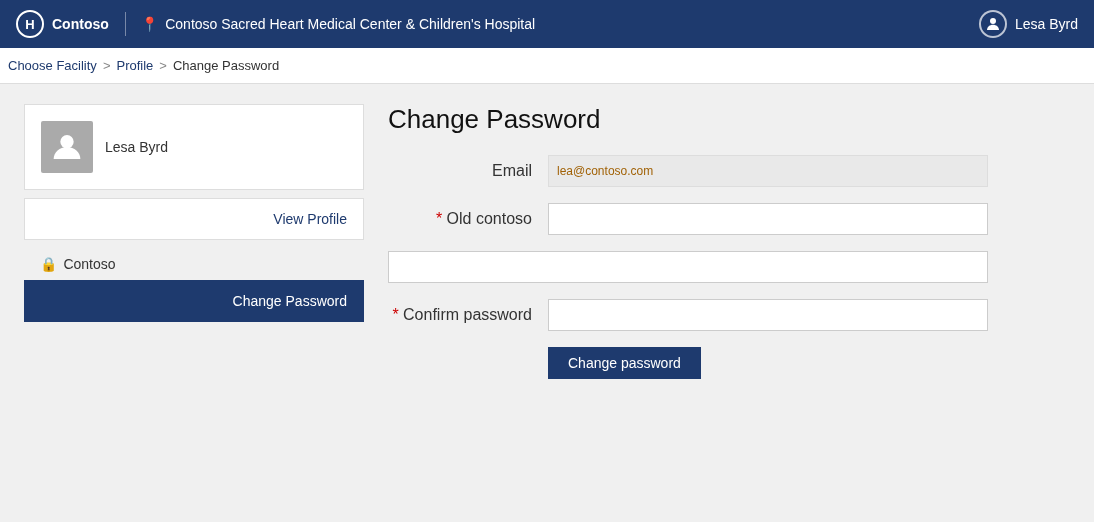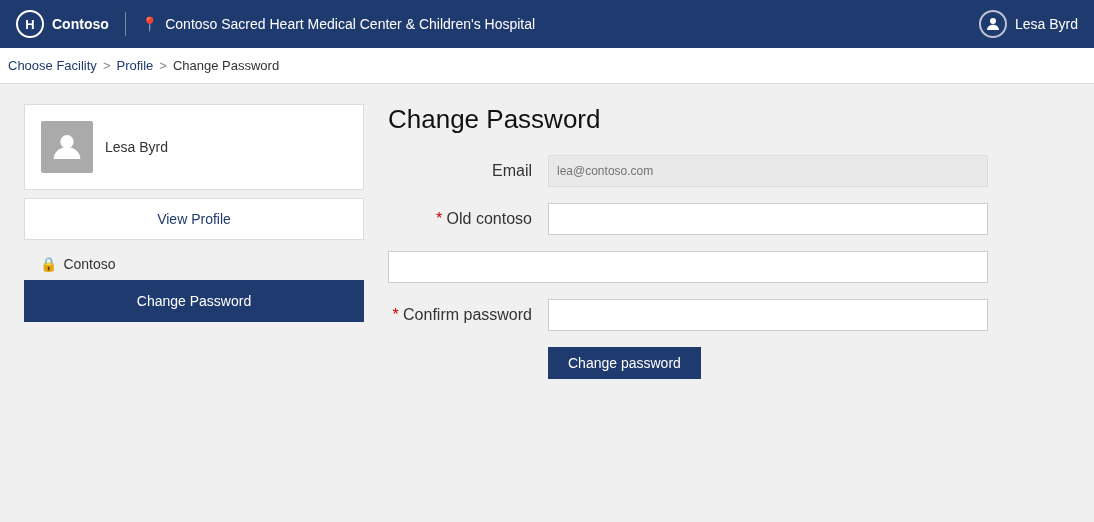--- a/index.html
+++ b/index.html
@@ -96,21 +96,21 @@
     .avatar-placeholder svg { width: 32px; height: 32px; }
 
     .sidebar-menu-item {
       background: white;
       border: 1px solid #ddd;
       padding: 12px 16px;
       margin-bottom: 4px;
       cursor: pointer;
       font-size: 14px;
       color: #1e3a6e;
-      display: flex; align-items: center; justify-content: center;
+      display: flex; align-items: center; justify-content: flex-end;
     }
     .sidebar-section-header {
       padding: 12px 16px 8px 16px;
       display: flex; align-items: center; gap: 6px;
       font-size: 14px; color: #333;
     }
     .sidebar-menu-item.active {
       background: #1e3a6e;
       color: white;
       border-color: #1e3a6e;
@@ -237,21 +237,21 @@
 
   </aside>
 
   <div class="content">
     <h1 class="page-title">Change Password</h1>
 
     <div class="form-container">
 
       <div class="form-row">
         <label class="form-label">Email</label>
-        <input class="form-input disabled form-input-masked" type="text" value="lea@contoso.com" disabled="" style="color: #737373; background: rgb(233, 233, 233); border-color: rgb(221, 221, 221);">
+        <input class="form-input disabled form-input-masked" type="text" value="lea@contoso.com" disabled="" style="color: #a16207; background: rgb(233, 233, 233); border-color: rgb(221, 221, 221);">
       </div>
 
       <div class="form-row">
         <label class="form-label required">Old contoso</label>
         <input class="form-input" type="password" style="">
       </div>
 
       <div class="form-row">
         <input class="form-input" type="password" style="">
       </div>

